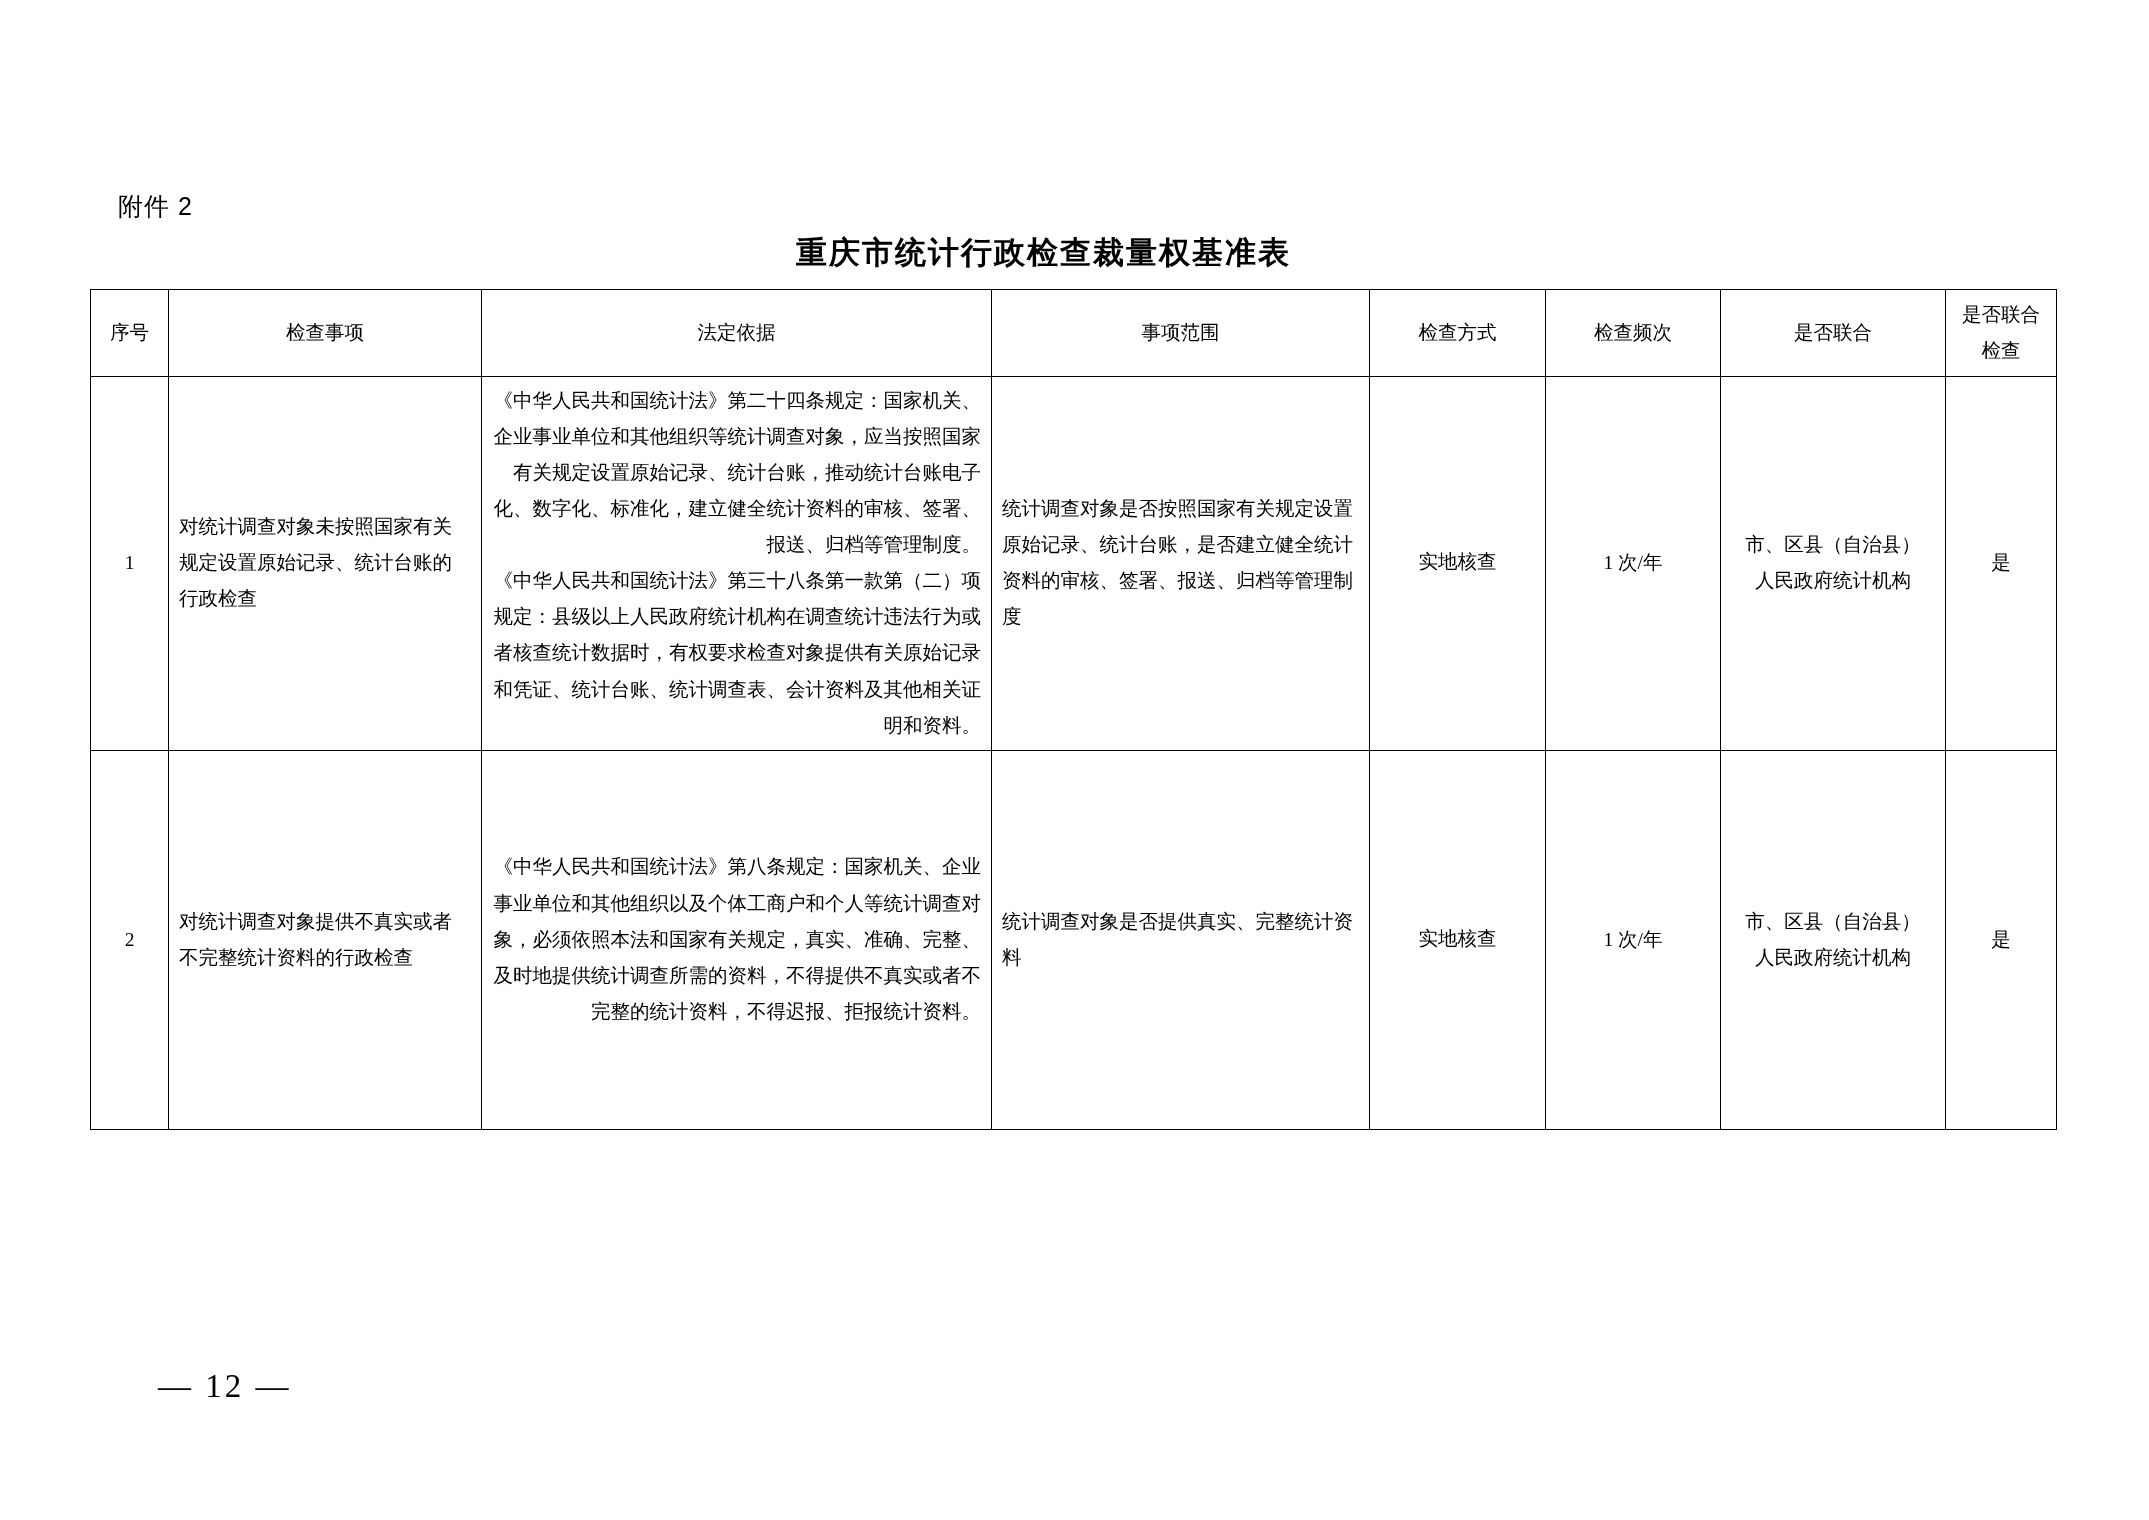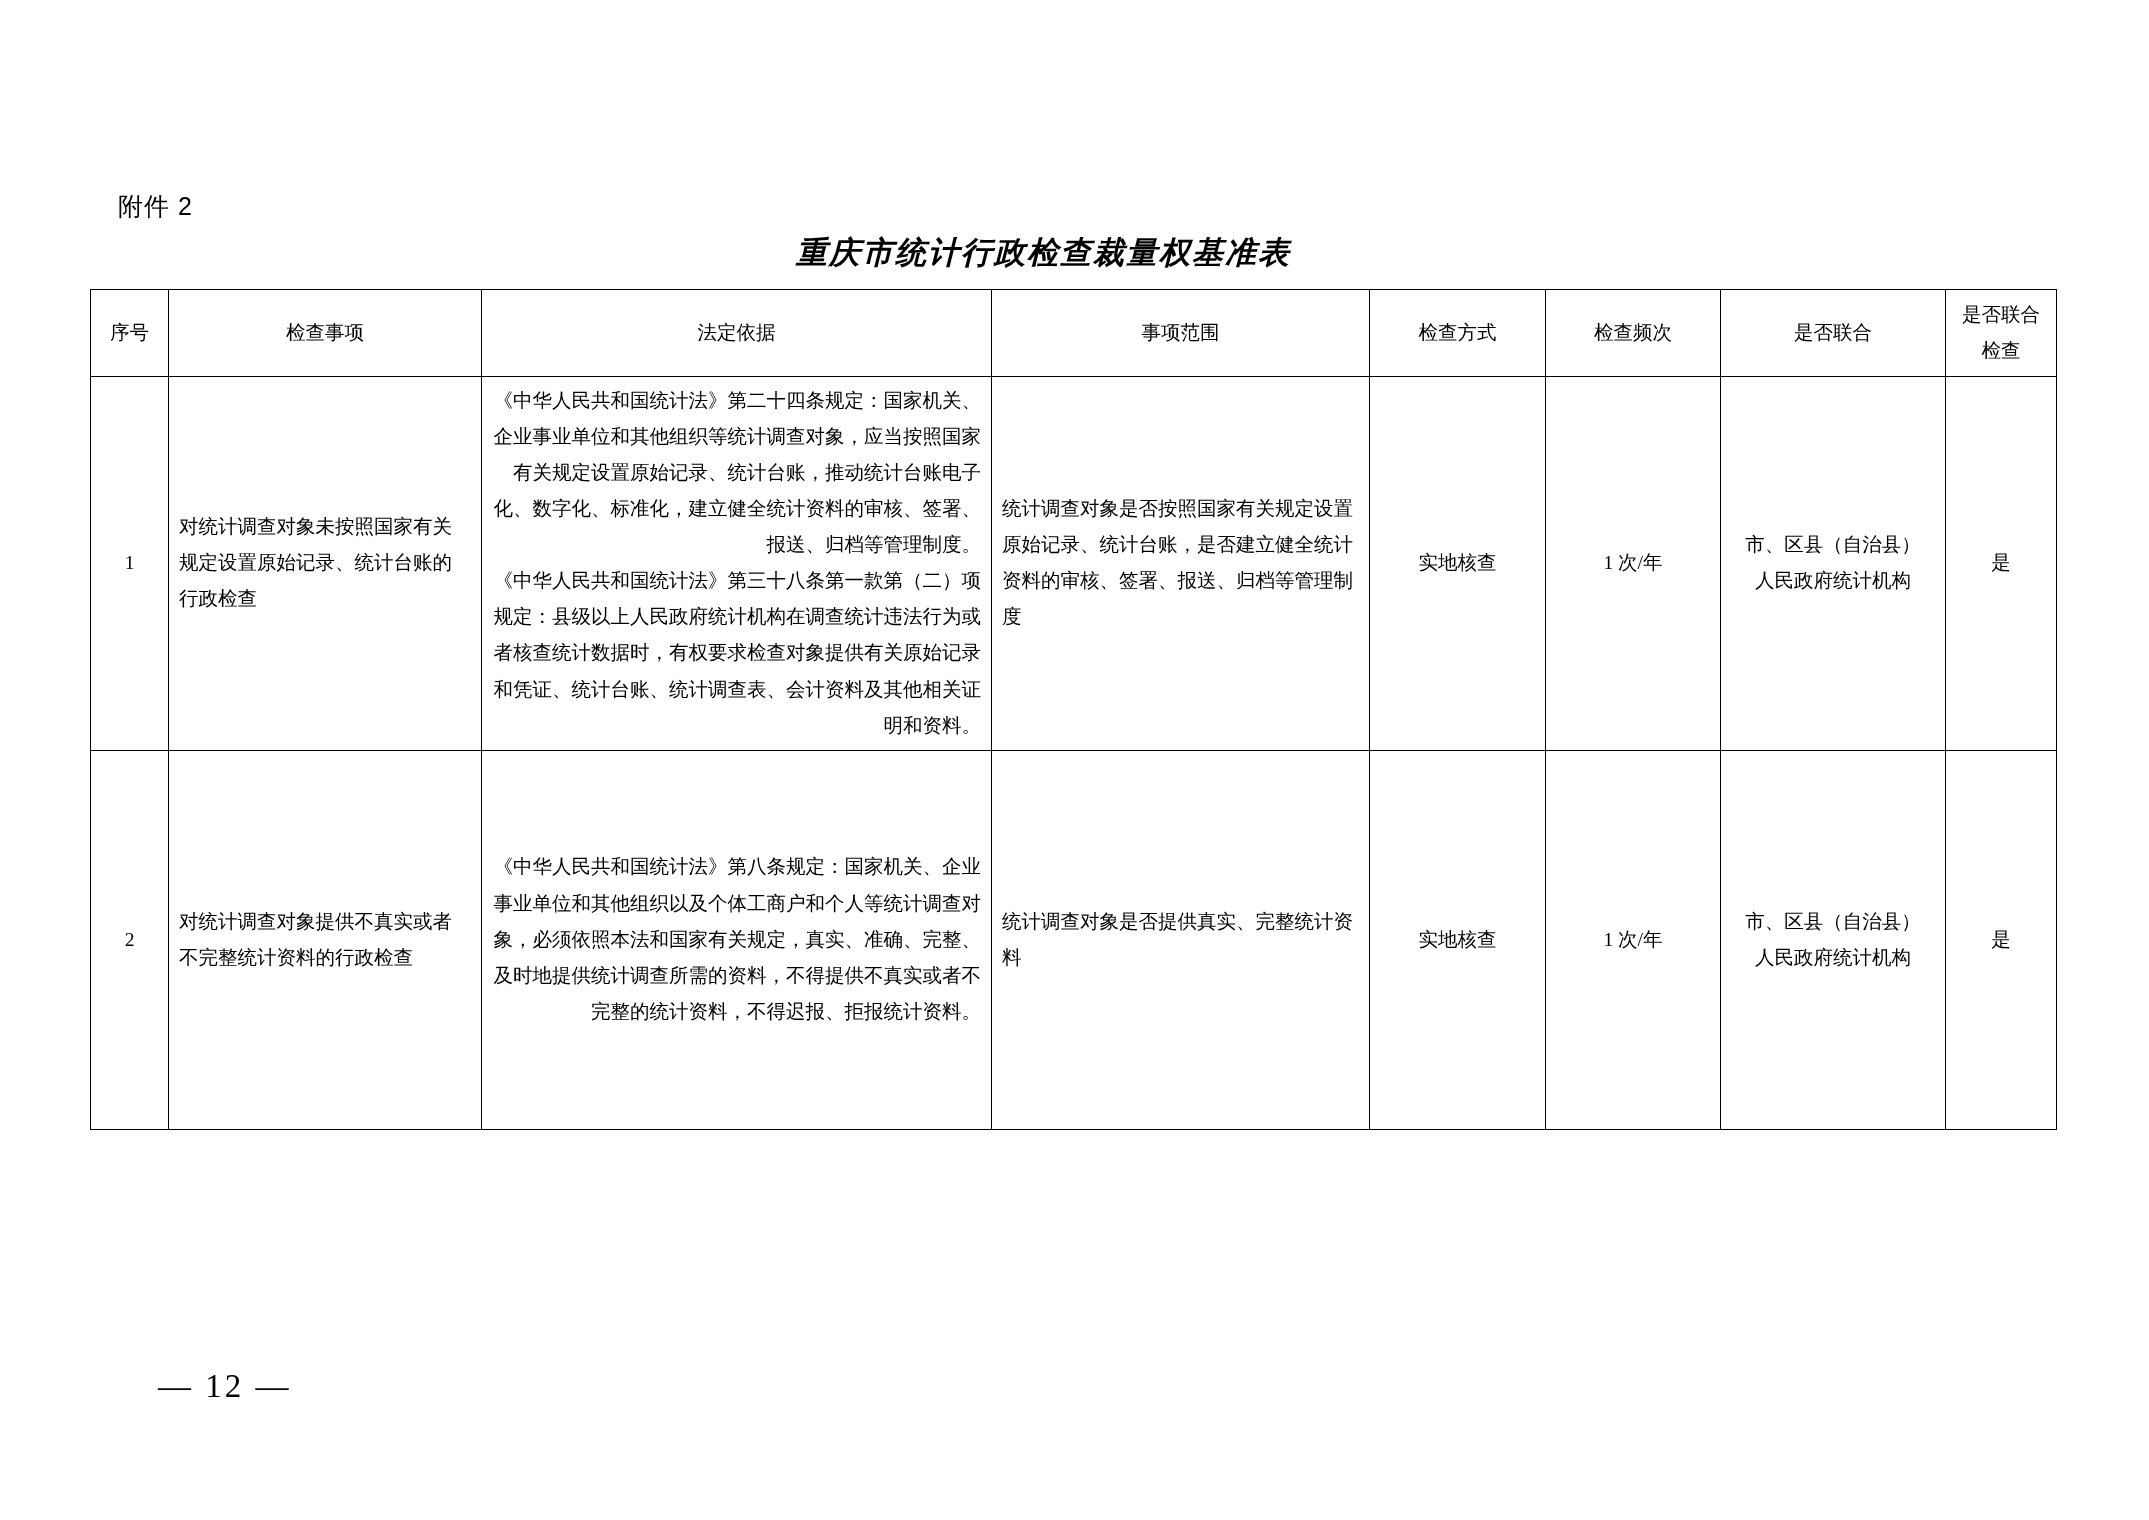--- a/index.html
+++ b/index.html
@@ -34,21 +34,20 @@
   .doc-title {
     position: absolute;
     left: 0;
     right: 0;
     top: 232px;
     text-align: center;
     font-size: 31px;
     font-weight: bold;
     letter-spacing: 2px;
     font-family: "Liberation Serif", "DejaVu Serif", serif;
-    font-style: italic;
   }
   table.main-table {
     position: absolute;
     left: 90px;
     top: 289px;
     width: 1966px;
     border-collapse: collapse;
     table-layout: fixed;
     border-radius: 32px;
   }
@@ -71,21 +70,21 @@
   .col-scope    { width: 378px; }
   .col-method   { width: 176px; }
   .col-freq     { width: 175px; }
   .col-auth     { width: 225px; }
   .col-joint    { width: 111px; }
 
   td.c-seq     { text-align: center; }
   td.c-item    { text-align: left; }
   td.c-basis   { text-align: right; }
   td.c-scope   { text-align: left; }
-  td.c-method  { text-align: center; }
+  td.c-method  { text-align: center; font-family: Liberation Mono, monospace; }
   td.c-freq    { text-align: center; }
   td.c-auth    { text-align: center; }
   td.c-joint   { text-align: center; }
 
   .basis-para { margin: 0; text-indent: 0; }
   .row-1 td { height: 318px; }
   .row-2 td { height: 366px; }
 
   .page-number {
     position: absolute;

